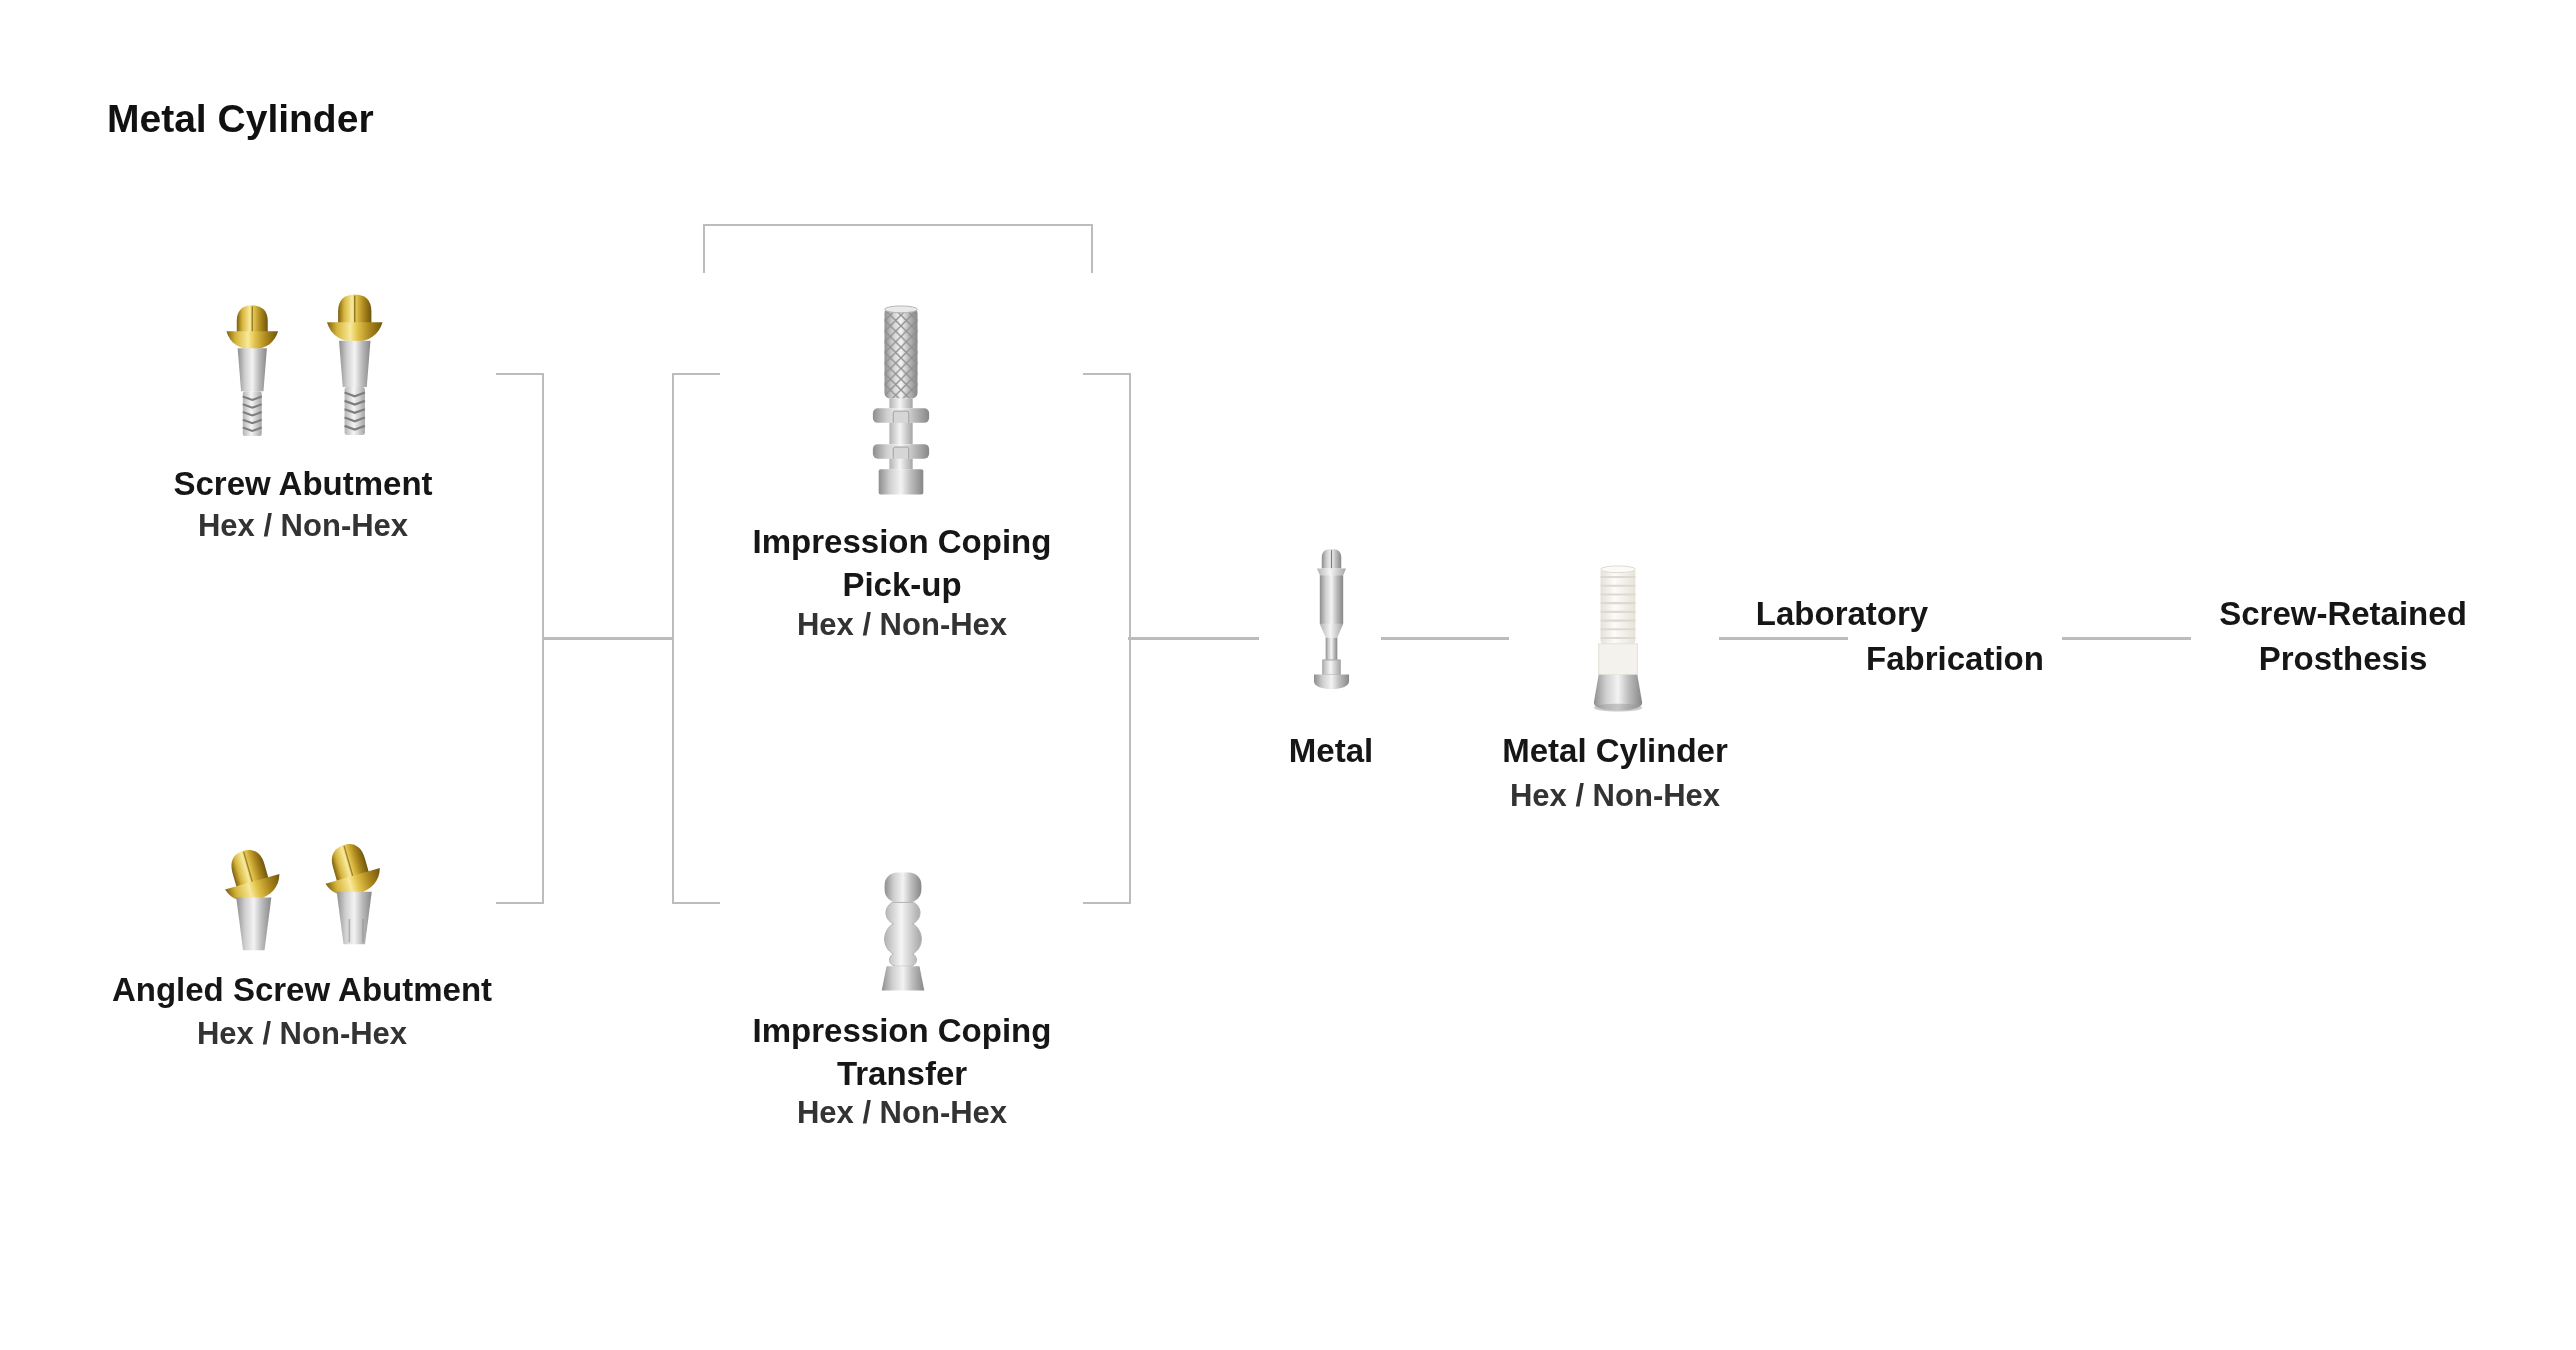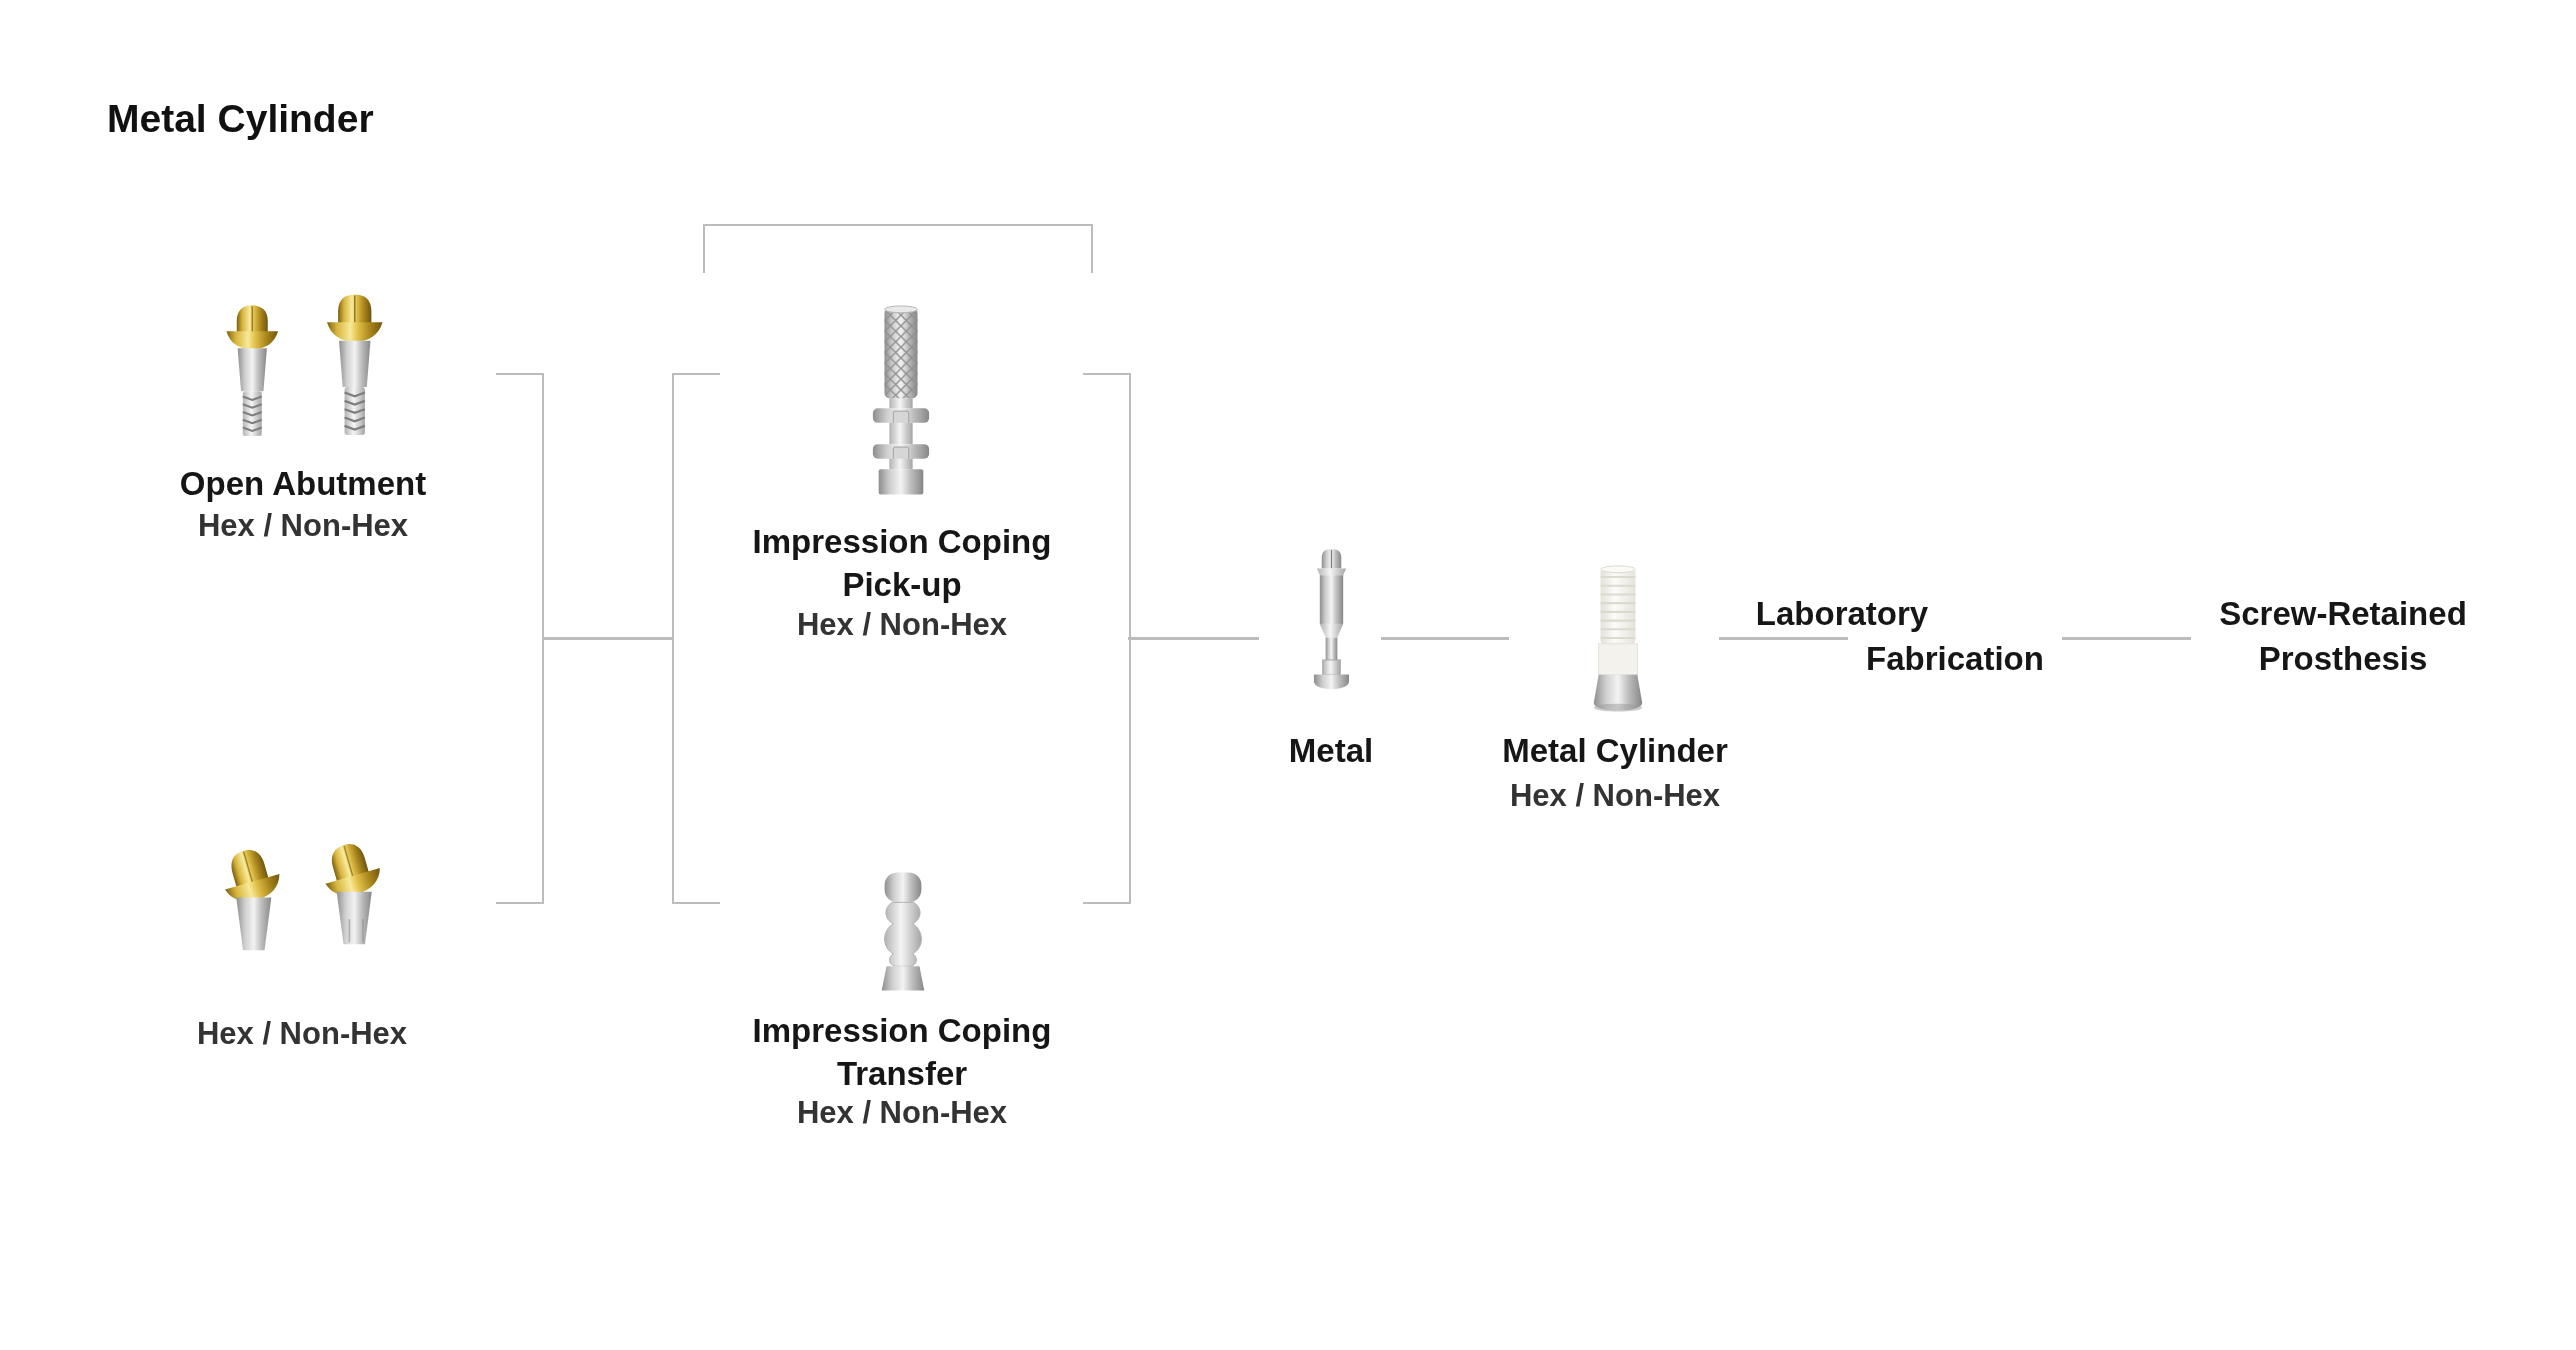--- a/index.html
+++ b/index.html
@@ -96,28 +96,29 @@
   <div class="bracket br-collect-left" style="left:1083px;top:373px;width:46px;height:527px"></div>
   <div class="line" style="left:1128px;top:637px;width:131px"></div>
   <div class="line" style="left:1381px;top:637px;width:128px"></div>
   <div class="line" style="left:1719px;top:637px;width:129px"></div>
   <div class="line" style="left:2062px;top:637px;width:129px"></div>
 
   <svg class="fig" style="left:216px;top:285px" width="185" height="167" viewBox="0 0 200 172">
     <use href="#sab" transform="translate(2,14) scale(0.93)"></use>
     <use href="#sab" transform="translate(110,2)"></use>
   </svg>
-  <div class="lbl" style="left:303px;top:465px">Open Abutment</div>
+  <div class="lbl" style="left:303px;top:465px">Screw Abutment</div>
   <div class="sub" style="left:303px;top:508px">Hex / Non-Hex</div>
 
   <svg class="fig" style="left:207px;top:835px" width="195" height="123" viewBox="0 0 200 126">
     <use href="#asab" transform="translate(0,6)"></use>
     <use href="#asab" transform="translate(103,0)"></use>
     <path d="M146,86 V110 M160,86 V110" stroke="#8f8f8f" stroke-width="1.6" opacity="0.6"></path>
   </svg>
+  <div class="lbl" style="left:302px;top:971px">Angled Screw Abutment</div>
   <div class="sub" style="left:302px;top:1016px">Hex / Non-Hex</div>
 
   <svg class="fig" style="left:869px;top:304px" width="64" height="193" viewBox="0 0 66 198">
     <rect x="16" y="3" width="34" height="94" rx="6" fill="url(#silver)"></rect>
     <rect x="16" y="3" width="34" height="94" rx="6" fill="url(#knurl)"></rect>
     <ellipse cx="33" cy="5" rx="17" ry="3.5" fill="#e9e9e9" stroke="#b5b5b5" stroke-width="1"></ellipse>
     <rect x="21" y="97" width="24" height="10" fill="url(#silverSoft)"></rect>
     <rect x="4" y="107" width="58" height="15" rx="5" fill="url(#silver)"></rect>
     <rect x="25" y="110" width="16" height="22" rx="2" fill="#d6d6d6" stroke="#9d9d9d" stroke-width="1"></rect>
     <rect x="21" y="122" width="24" height="22" fill="url(#silverSoft)"></rect>

